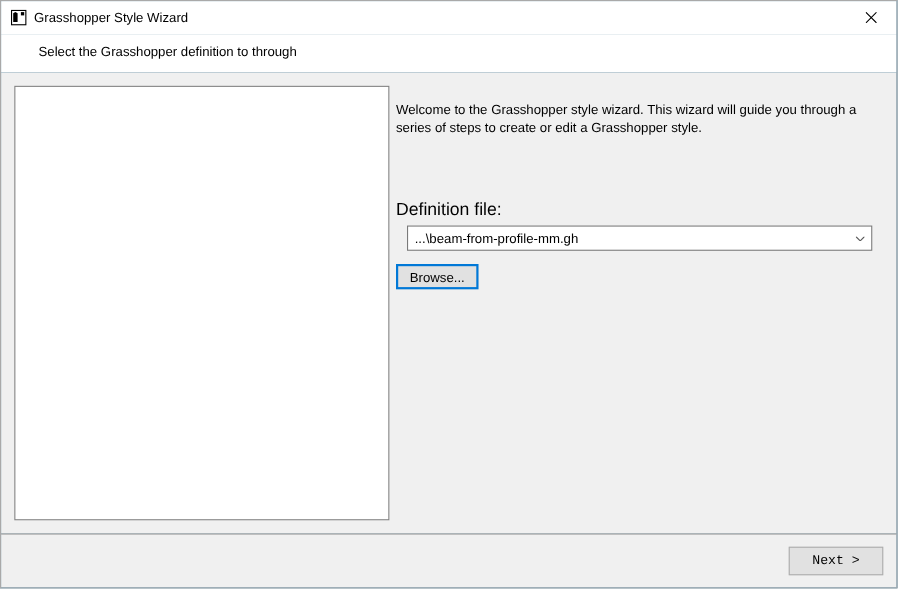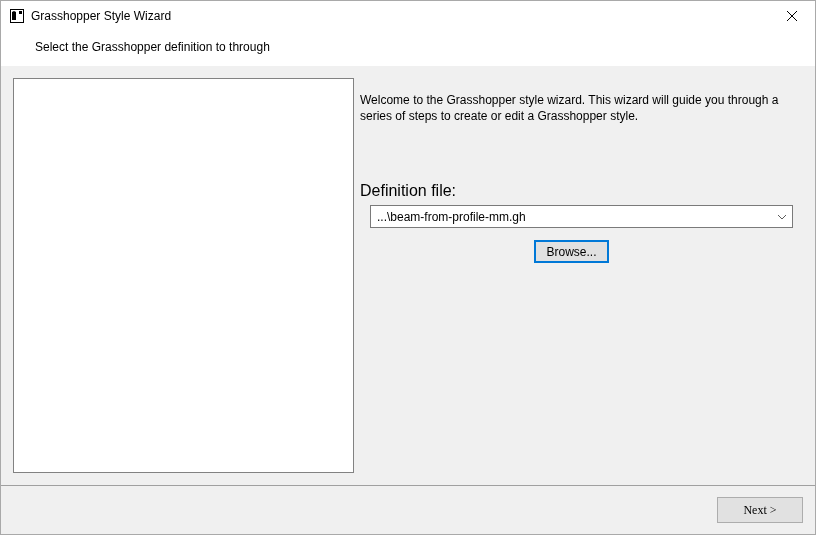--- a/index.html
+++ b/index.html
@@ -108,21 +108,21 @@
     }
     .combo-arrow {
       width: 17px;
       height: 100%;
       display: flex;
       align-items: center;
       justify-content: center;
     }
     .browse-row {
       display: flex;
-      justify-content: center;
+      justify-content: flex-start;
       margin-top: 12px;
     }
     .browse-btn {
       width: 75px;
       height: 23px;
       border: 2px solid #0078d7;
       background: #e1e1e1;
       font-size: 12px;
       font-family: inherit;
       cursor: pointer;
@@ -139,21 +139,21 @@
       justify-content: flex-end;
       padding: 0 12px;
       gap: 8px;
     }
     .footer-btn {
       width: 86px;
       height: 26px;
       border: 1px solid #adadad;
       background: #e1e1e1;
       font-size: 12px;
-      font-family: Liberation Serif, serif;
+      font-family: Liberation Mono, monospace;
       cursor: pointer;
       display: flex;
       align-items: center;
       justify-content: center;
     }
   </style>
 </head>
 <body>
 
 <div class="window">

